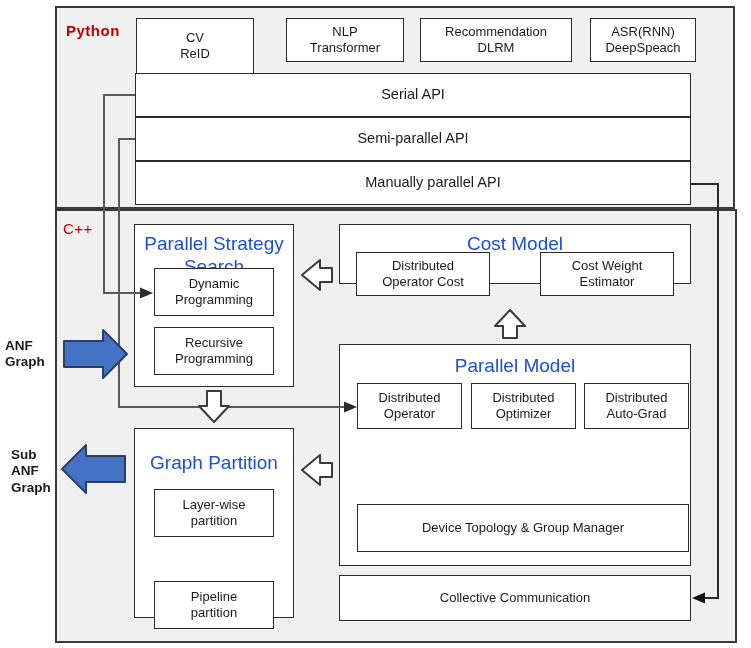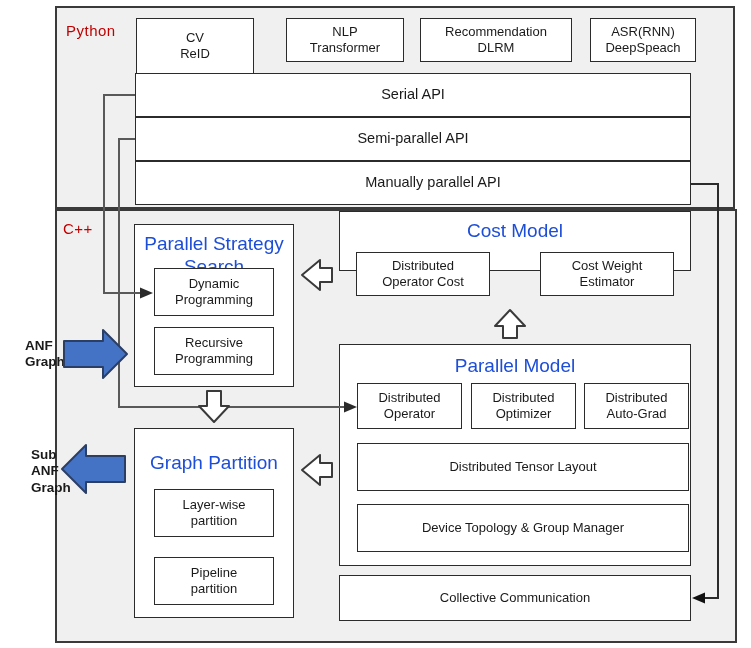--- a/index.html
+++ b/index.html
@@ -33,37 +33,37 @@
   .grp-title{
     position:absolute;left:0;right:0;text-align:center;font-size:19px;
     color:#1d4ed8;white-space:nowrap;
   }
   .api{font-size:14.5px;}
   .two-line{white-space:pre-line;}
 
   
   .side-label{
     position:absolute;font-size:13.5px;font-weight:bold;color:#1a1a1a;
-    line-height:1.22;white-space:pre-line;text-align:left;margin-left:20px;
+    line-height:1.22;white-space:pre-line;text-align:left;
   }
 
   
   #wires{position:absolute;left:0;top:0;width:751px;height:648px;
          pointer-events:none;}
 </style>
 </head>
 <body>
 
 <div id="stage">
 
   <div class="panel" style="left:55px;top:6px;width:680px;height:203px;"></div>
 
   <div class="panel" style="left:55px;top:209px;width:682px;height:434px;"></div>
 
-  <div class="panel-label" style="left:66px;top:22px;">Python</div>
+  <div class="panel-label" style="left:66px;top:22px;font-weight:bold;">Python</div>
 
   <div class="panel-label" style="left:63px;top:220px;">C++</div>
 
   <div class="side-label two-line" style="left:5px;top:338px;width:50px;">ANF
 Graph</div>
 
   <div class="side-label two-line" style="left:11px;top:447px;width:50px;">Sub
 ANF
 Graph</div>
 
@@ -92,41 +92,40 @@
   <div class="box two-line" style="left:154px;top:268px;width:120px;height:48px;">Dynamic
 Programming</div>
   <div class="box two-line" style="left:154px;top:327px;width:120px;height:48px;">Recursive
 Programming</div>
 
   <div class="box grp" style="left:134px;top:428px;width:160px;height:190px;">
     <div class="grp-title" style="top:22px;">Graph Partition</div>
   </div>
   <div class="box two-line" style="left:154px;top:489px;width:120px;height:48px;">Layer-wise
 partition</div>
-  <div class="box two-line" style="left:154px;top:557px;width:120px;height:48px;">Pipeline
+  <div class="box two-line" style="left:154px;top:581px;width:120px;height:48px;">Pipeline
 partition</div>
 
-  <div class="box grp" style="left:339px;top:211px;width:352px;height:60px;">
+  <div class="box grp" style="left:339px;top:224px;width:352px;height:60px;">
     <div class="grp-title" style="top:7px;">Cost Model</div>
   </div>
   <div class="box two-line" style="left:356px;top:252px;width:134px;height:44px;">Distributed
 Operator Cost</div>
   <div class="box two-line" style="left:540px;top:252px;width:134px;height:44px;">Cost Weight
 Estimator</div>
 
   <div class="box grp" style="left:339px;top:344px;width:352px;height:222px;">
     <div class="grp-title" style="top:9px;">Parallel Model</div>
   </div>
   <div class="box two-line" style="left:357px;top:383px;width:105px;height:46px;">Distributed
 Operator</div>
   <div class="box two-line" style="left:471px;top:383px;width:105px;height:46px;">Distributed
 Optimizer</div>
   <div class="box two-line" style="left:584px;top:383px;width:105px;height:46px;">Distributed
 Auto-Grad</div>
-  <div class="box" style="left:357px;top:443px;width:332px;height:48px;">Distributed Tensor Layout</div>
   <div class="box" style="left:357px;top:504px;width:332px;height:48px;text-align:center;">Device Topology &amp; Group Manager</div>
 
   <div class="box" style="left:339px;top:575px;width:352px;height:46px;">Collective Communication</div>
 
   <svg id="wires" viewBox="0 0 751 648">
 
     <g>
       <path d="M135,95 L104,95 L104,293 L146,293" fill="none" stroke="#595959" stroke-width="2"></path>
       <path d="M153,293 L140,287.5 L140,298.5 Z" fill="#2b2b2b"></path>
     </g>

